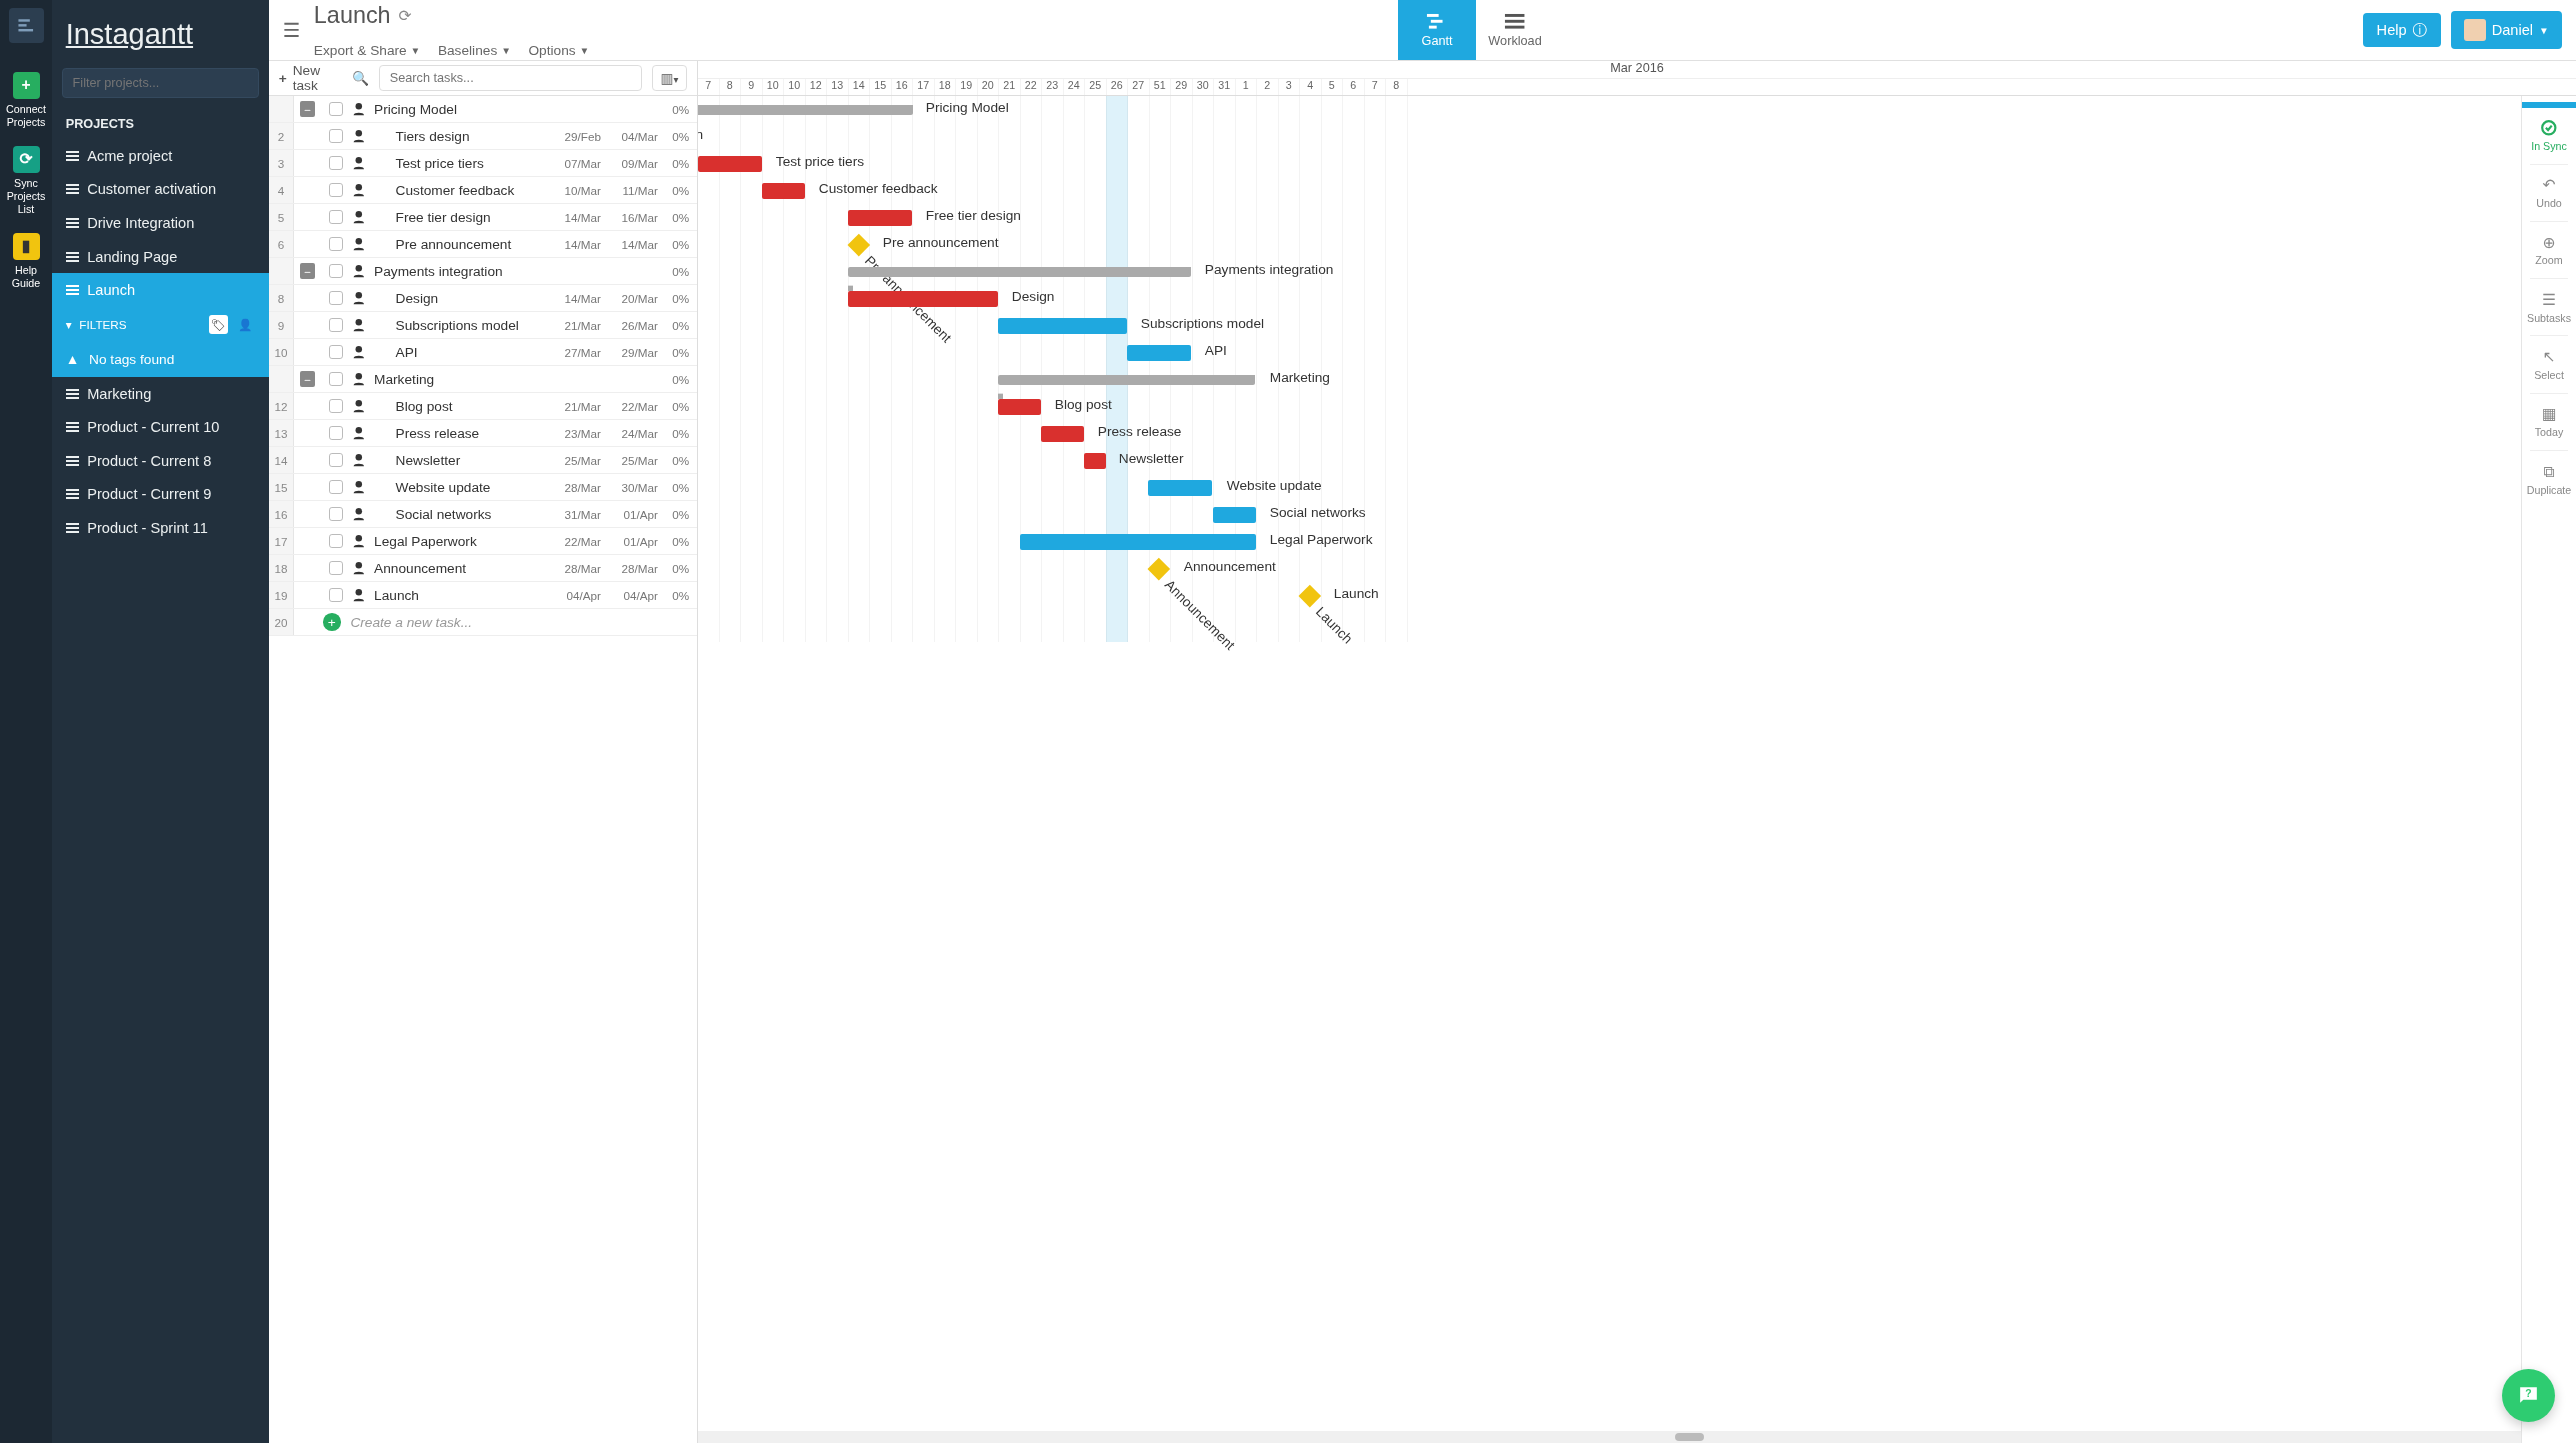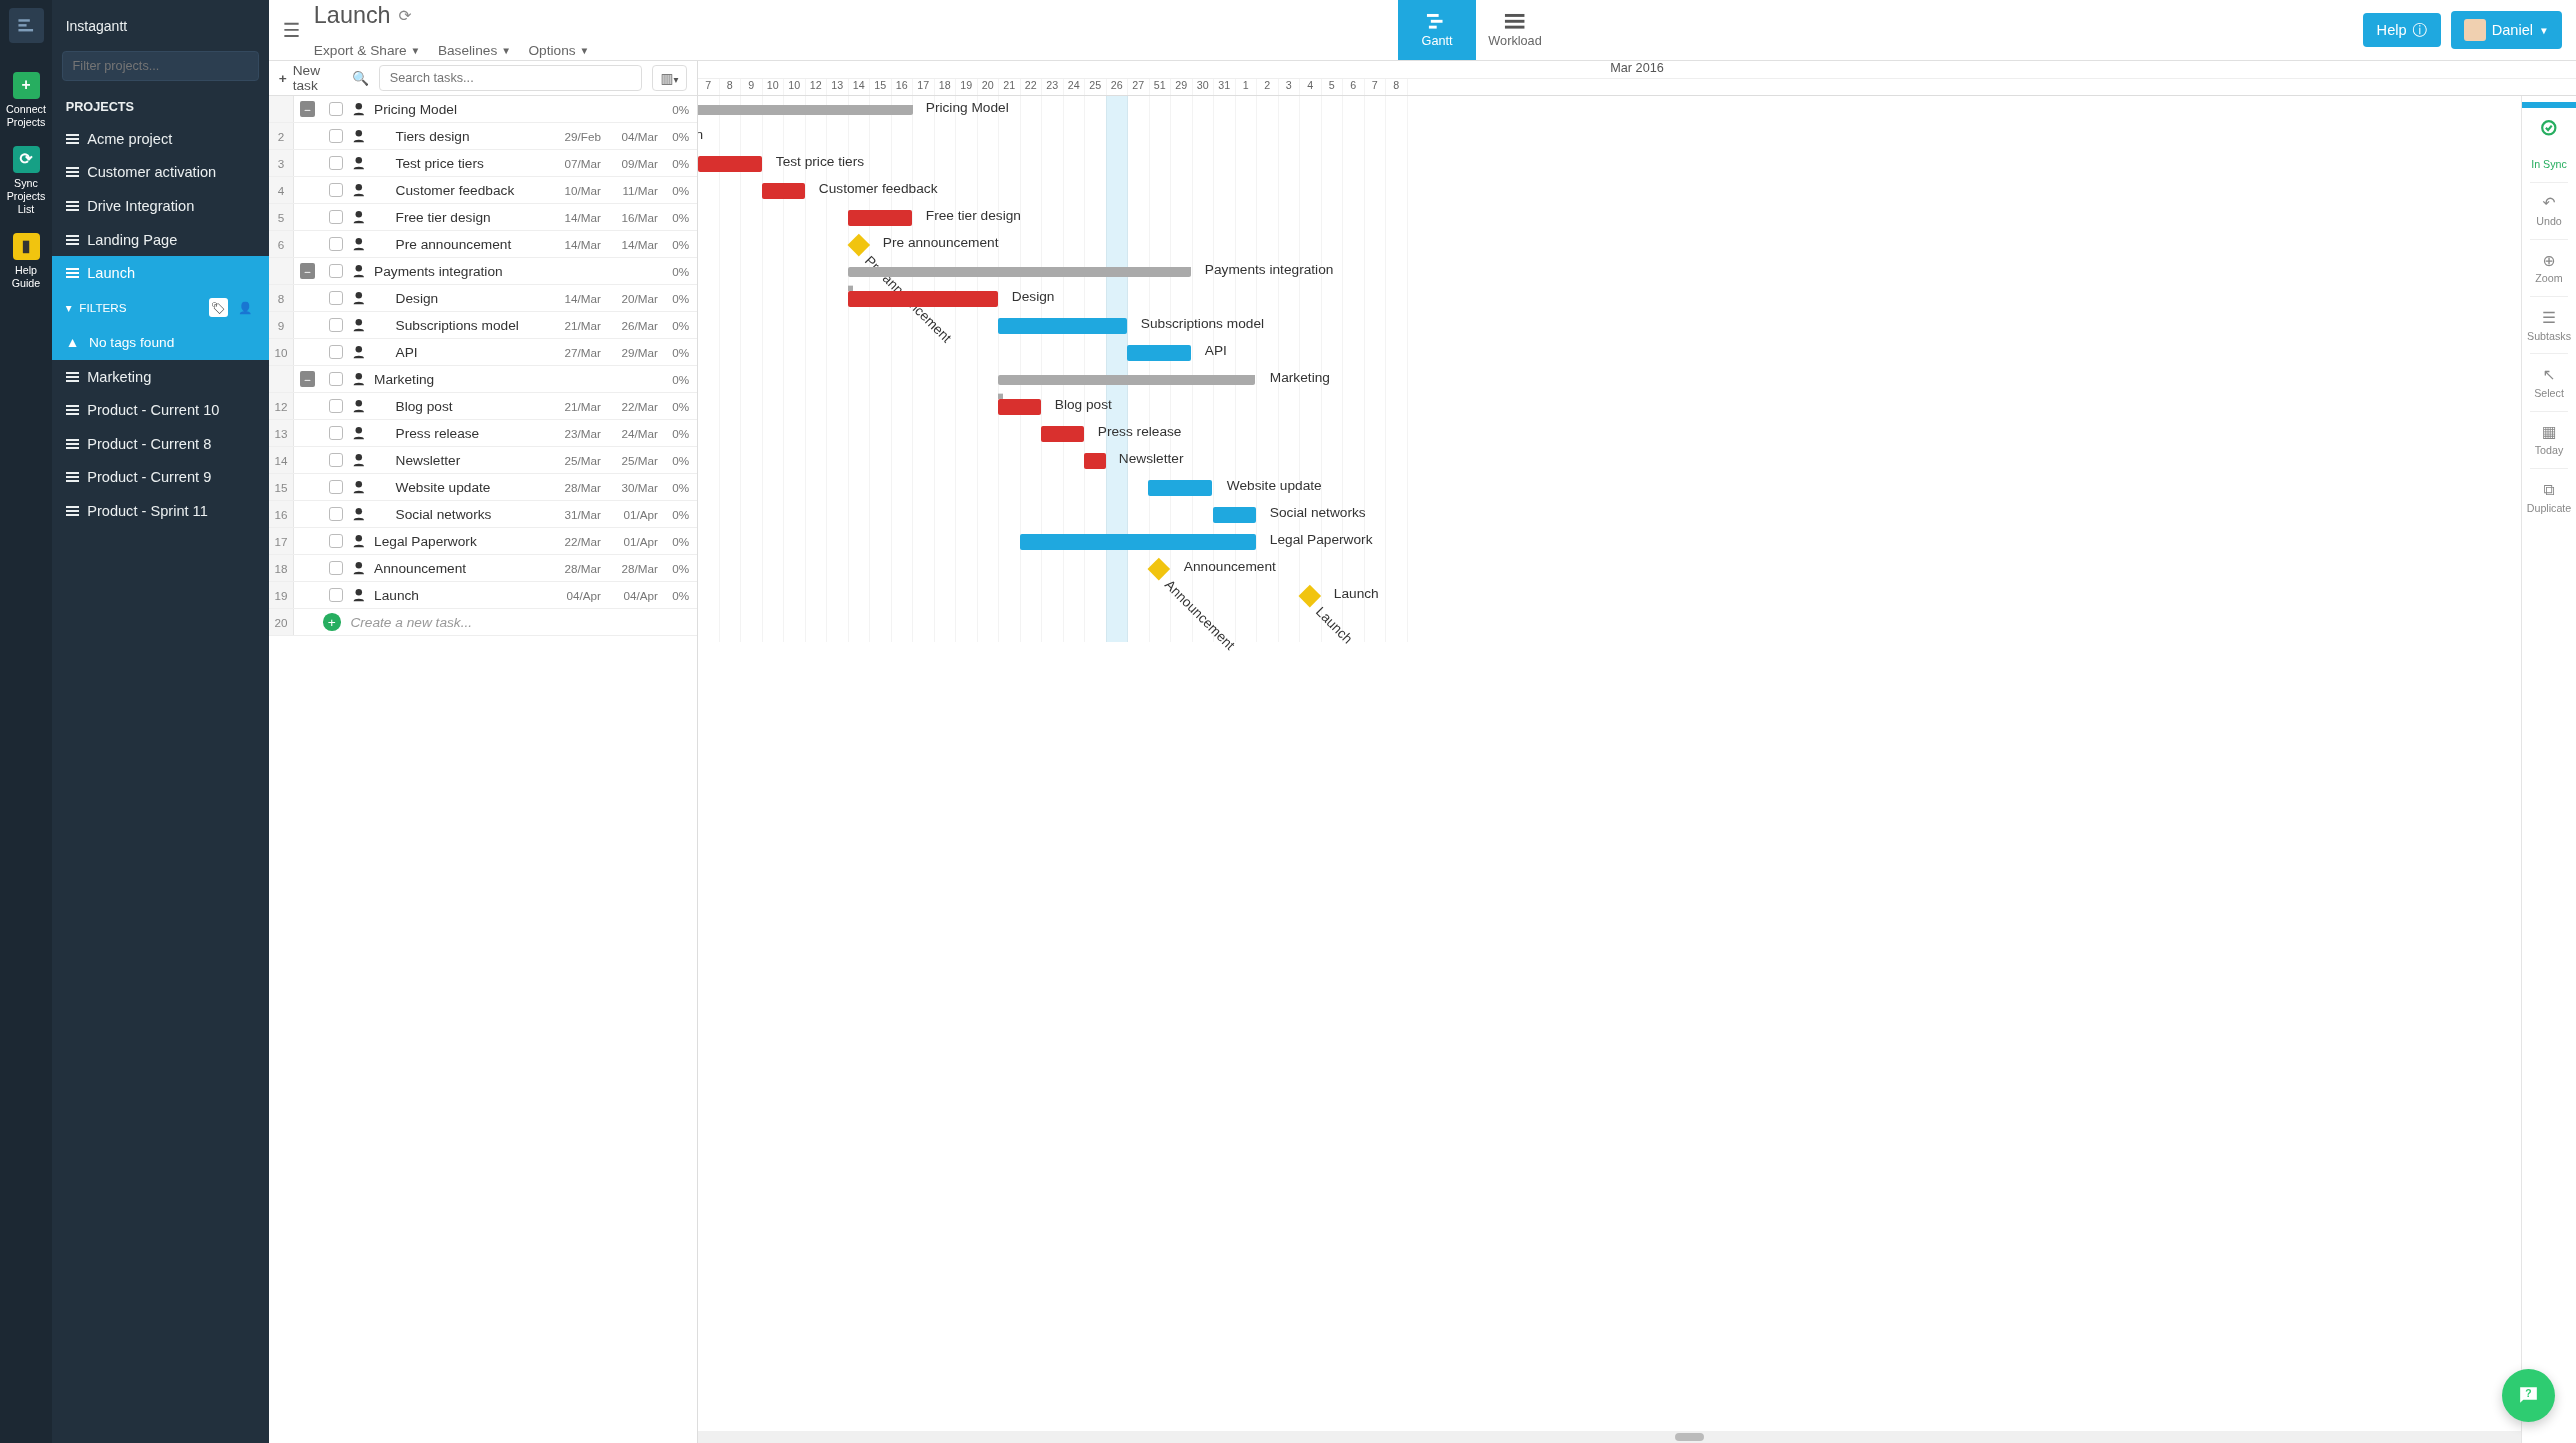--- a/index.html
+++ b/index.html
@@ -11,21 +11,21 @@
 .rail-logo { width: 35px; height: 35px; background: #2c3e50; border-radius: 3.9px; display: flex; align-items: center; justify-content: center; margin-bottom: 29px; }
 .rail-logo svg { width: 19.5px; height: 19.5px; }
 .rail-btn { width: 39px; display: flex; flex-direction: column; align-items: center; margin-bottom: 17.6px; cursor: pointer; text-align: center; line-height: 1.2; }
 .rail-btn .iconbox { width: 27px; height: 27px; border-radius: 3.9px; display: flex; align-items: center; justify-content: center; margin-bottom: 3.9px; font-size: 15.6px; font-weight: bold; }
 .iconbox.green { background: #27ae60; }
 .iconbox.teal { background: #16a085; }
 .iconbox.yellow { background: #f1c40f; color:#333; }
 
 
 .sidebar { width: 217px; background: #22303d; color: #ecf0f1; display: flex; flex-direction: column; }
-.brand { font-size: 14px; font-weight: 400; padding: 17.6px 13.7px 9.8px; }
+.brand { font-size: 29px; font-weight: 400; padding: 17.6px 13.7px 9.8px; text-decoration: underline; }
 .filter-input { margin: 7.8px 9.8px 11.7px; background: #2c3e50; border: 1px solid #34495e; border-radius: 3.9px; padding: 6.8px 9.8px; color: #bdc3c7; font-size: 12.7px; }
 .section-title { padding: 7.8px 13.7px; font-weight: 700; font-size: 12.7px; color:#ecf0f1; }
 .proj-item { padding: 8.8px 13.7px; font-size: 14.6px; color:#ecf0f1; cursor: pointer; display:flex; align-items:center; gap:7.8px; }
 .proj-item.active { background:#1fa8df; color:#fff; }
 .list-icon { display:inline-flex; flex-direction:column; gap:2px; width:13.7px; }
 .list-icon span { height:2px; background:currentColor; }
 .filters-row { background:#1fa8df; padding:7.8px 13.7px; font-size:11.7px; display:flex; align-items:center; gap:7.8px; color:#fff; }
 .filters-row .spacer { flex:1; }
 .filters-row .badge { background:#fff; color:#333; border-radius:2.9px; width:19.5px; height:19.5px; display:flex; align-items:center; justify-content:center; font-size:11.7px; }
 .filters-row .badge2 { width:19.5px; height:19.5px; display:flex; align-items:center; justify-content:center; }
@@ -719,21 +719,21 @@
         </div>
       </div>
 
       <div class="toolstrip">
         <div style="width:100%; height:5.9px; background:#1fa8df;"></div>
         <div class="ts-item green">
             <svg width="17.6" height="17.6" viewBox="0 0 24 24" fill="none" stroke="#27ae60" stroke-width="3">
               <circle cx="12" cy="12" r="9"></circle>
               <path d="M8 12l3 3 5-6"></path>
             </svg>
-            <span style="color:#27ae60;margin-top:18px;">In Sync</span>
+            <span style="color:#27ae60;">In Sync</span>
           </div>
         <div class="ts-sep"></div>
         <div class="ts-item">
             <span style="font-size:15.6px;">↶</span>
             <span>Undo</span>
           </div>
         <div class="ts-sep"></div>
         <div class="ts-item">
             <span style="font-size:15.6px;">⊕</span>
             <span>Zoom</span>

